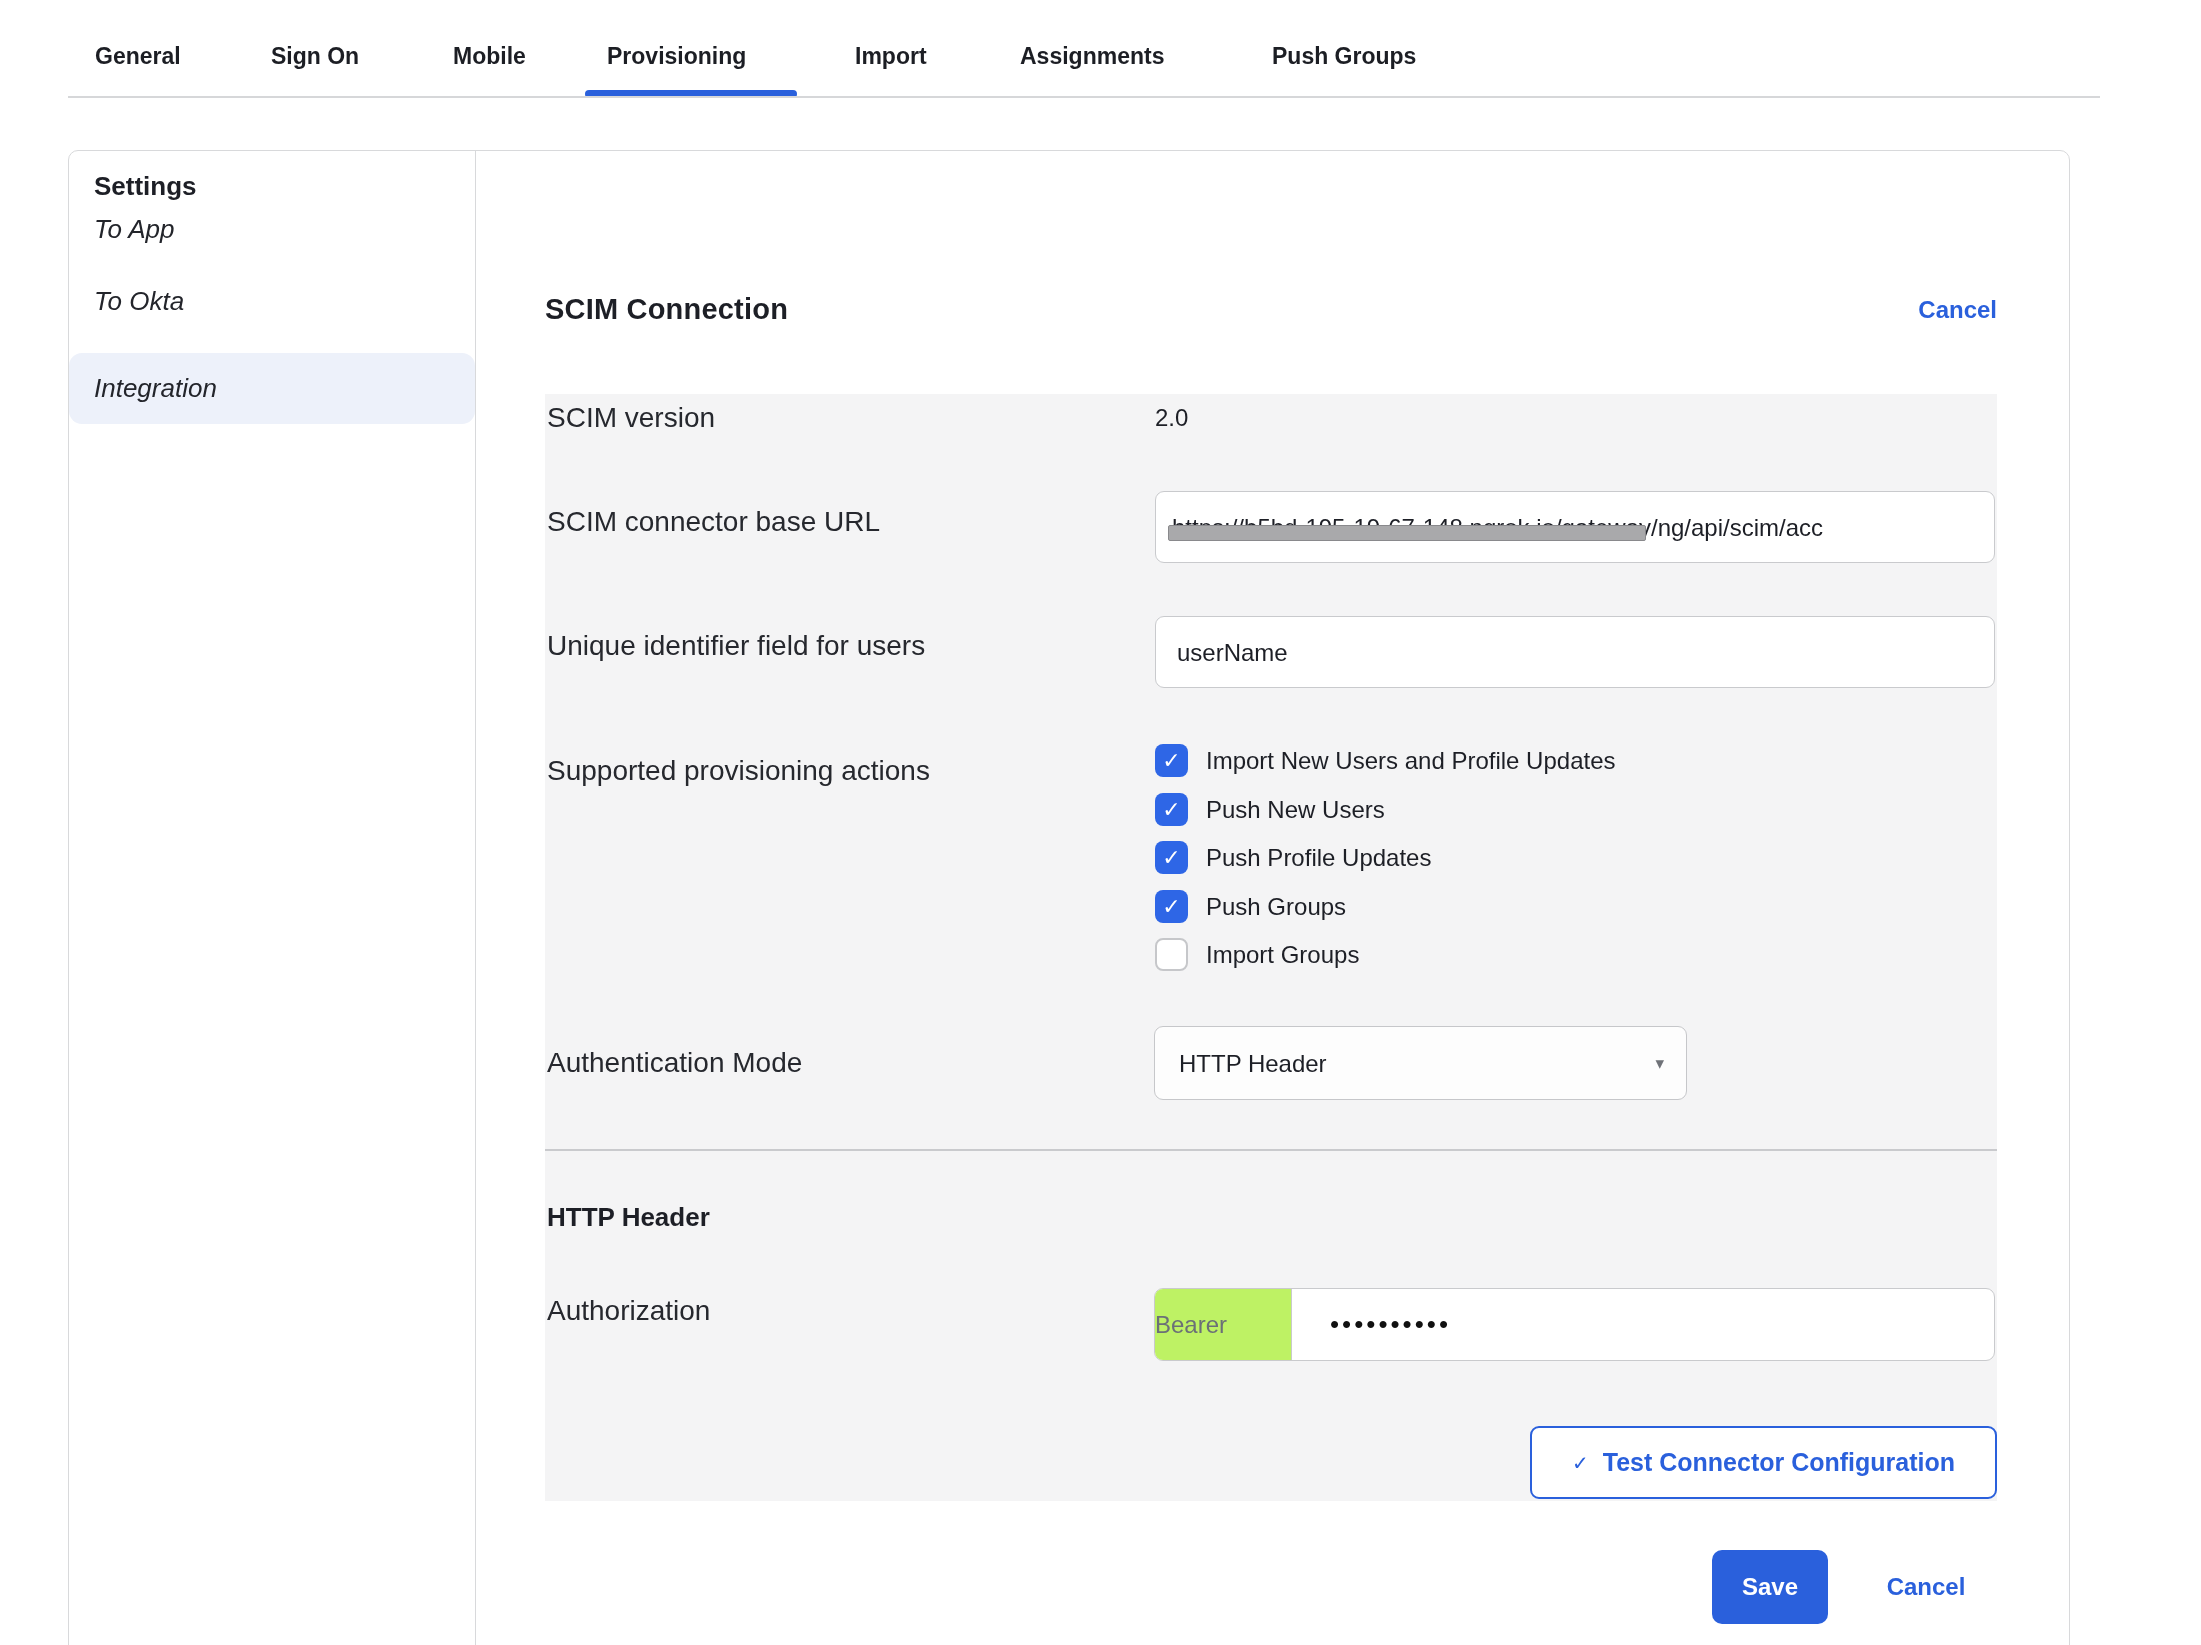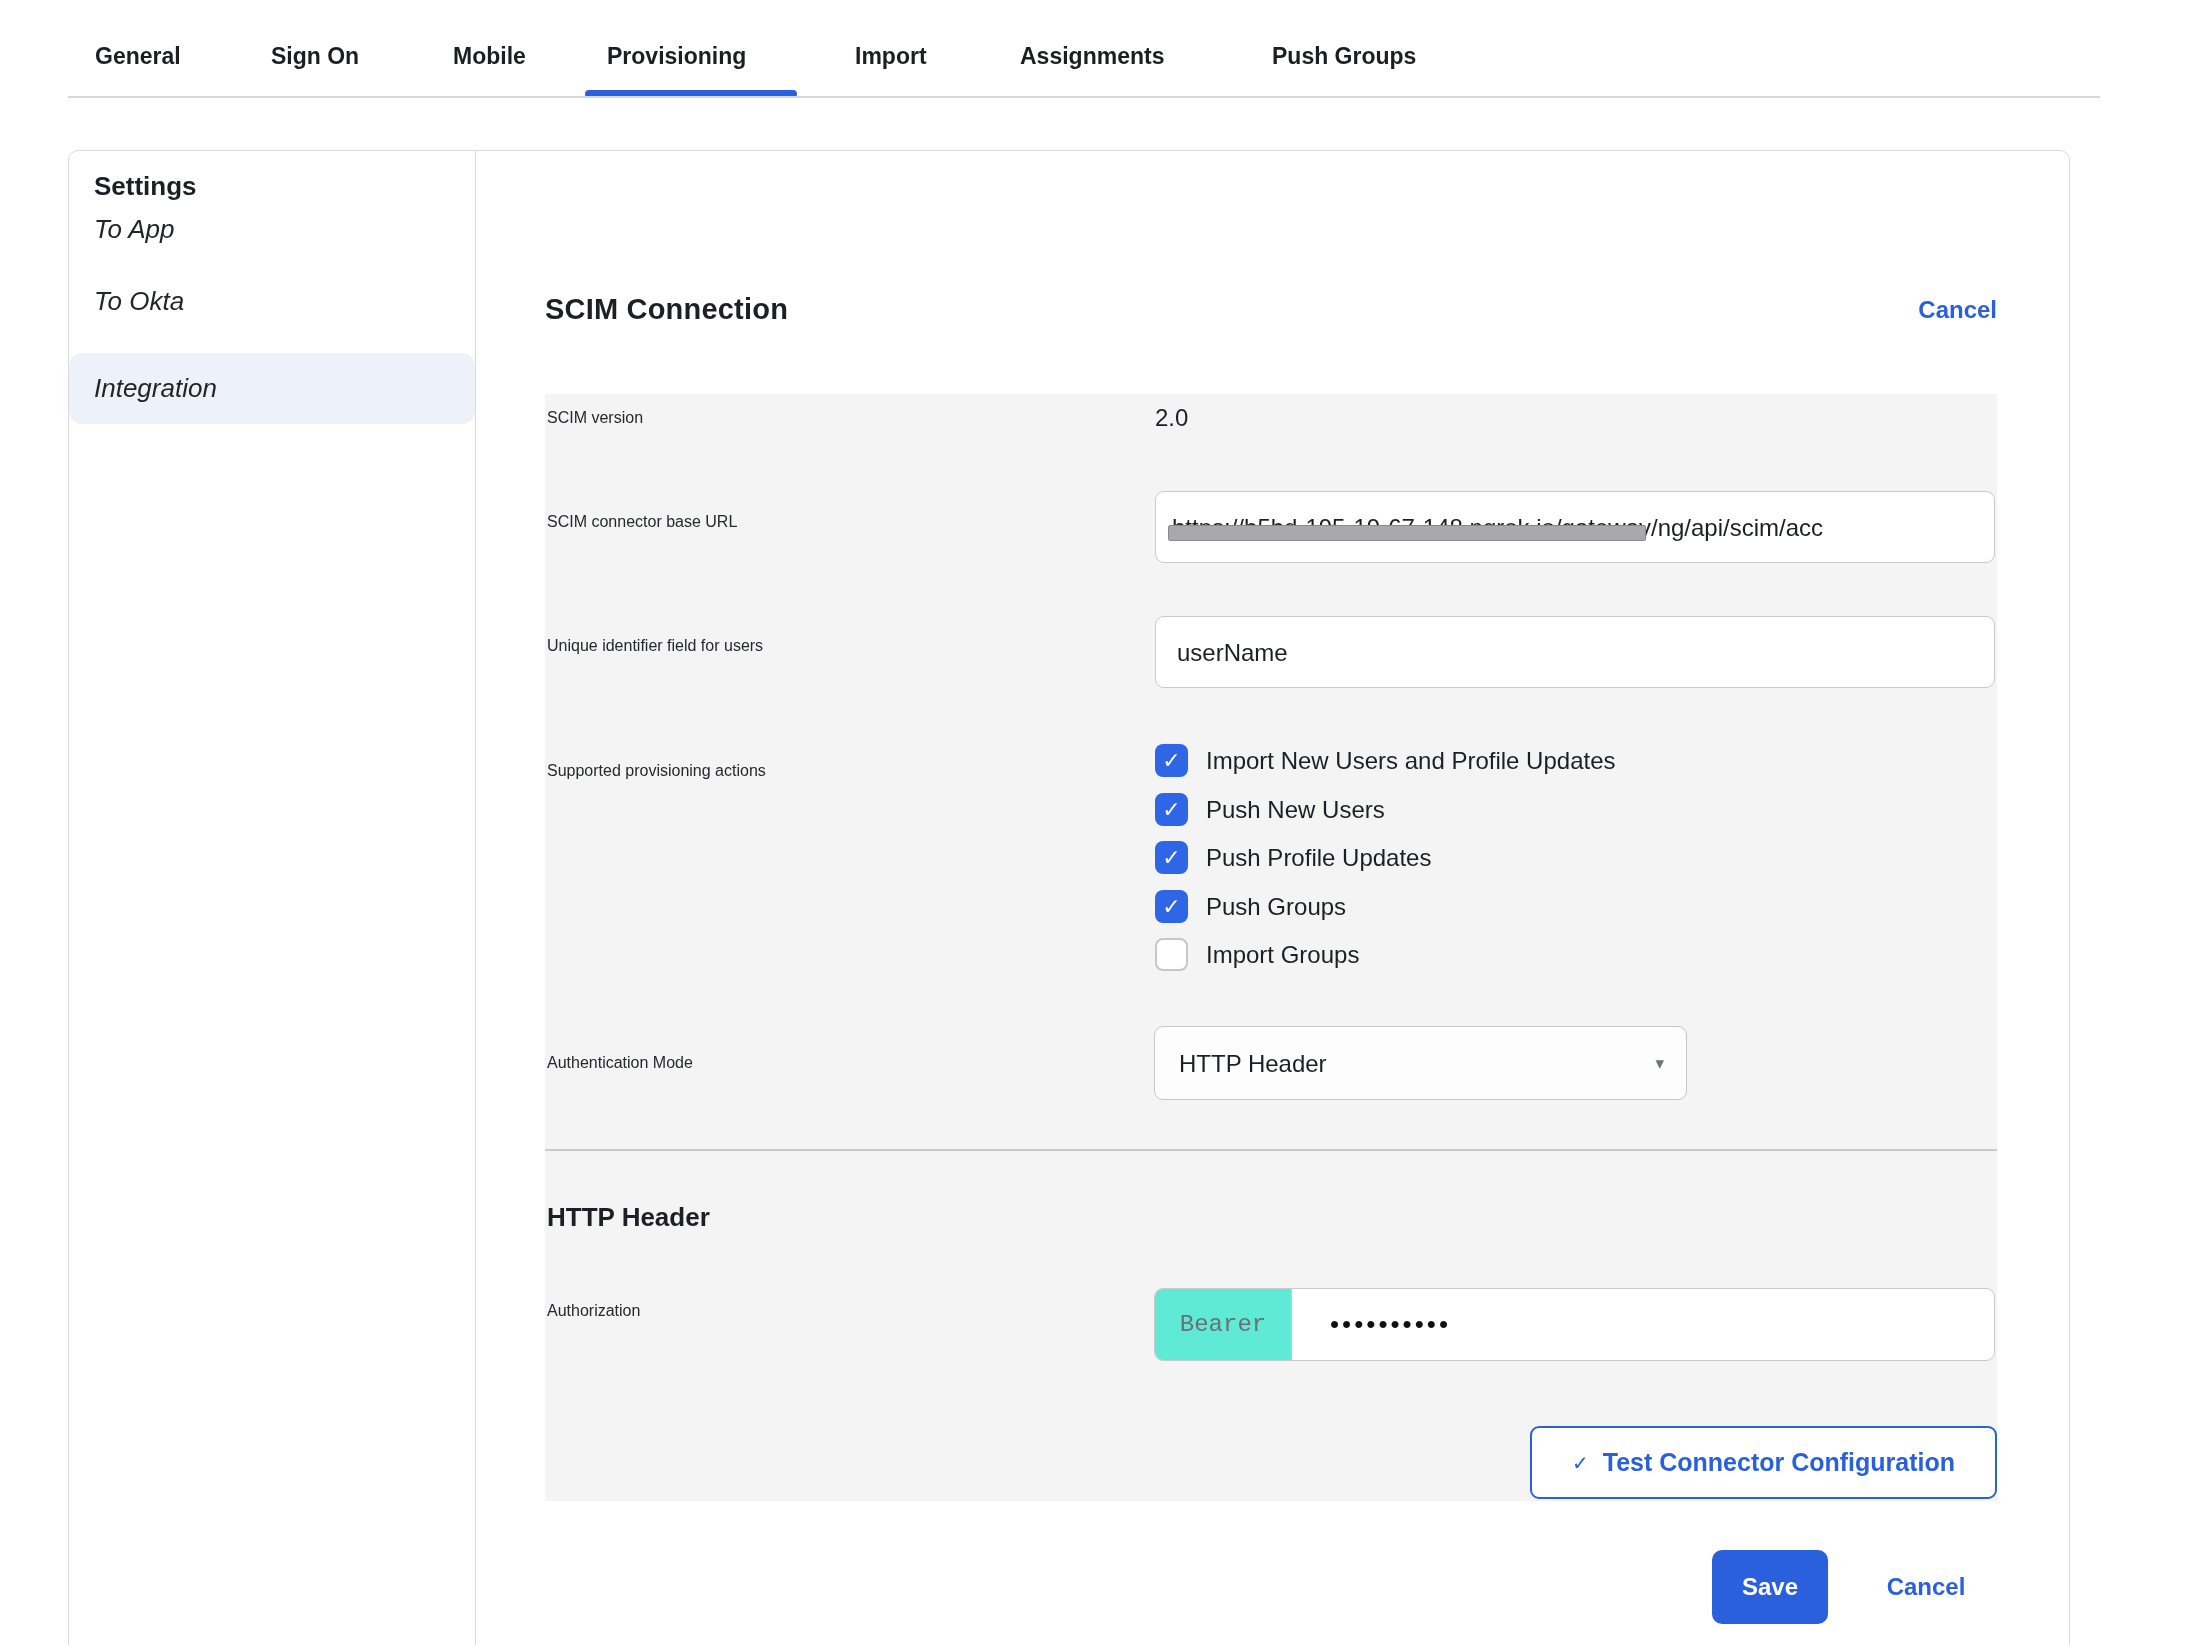--- a/index.html
+++ b/index.html
@@ -33,21 +33,21 @@
   .side-integration { top:202px; }
 
   
   .page-title { position:absolute; left:476px; top:138px; height:40px; line-height:40px;
          font-size:29px; font-weight:700; letter-spacing:.2px; }
   .cancel-top { position:absolute; right:72px; top:142px; height:34px; line-height:34px;
          font-size:24px; font-weight:700; color:#2a60dc; cursor:pointer; text-decoration:none; }
 
   
   .panel { position:absolute; left:476px; top:243px; width:1452px; height:1107px; background:#f4f4f5; }
-  .flabel { position:absolute; left:2px; height:32px; line-height:32px; font-size:16px; color:#26282e; white-space:nowrap;text-align:center; }
+  .flabel { position:absolute; left:2px; height:32px; line-height:32px; font-size:28px; color:#26282e; white-space:nowrap;text-align:center; }
   .fvalue { position:absolute; left:610px; height:32px; line-height:32px; font-size:24px; color:#1d1f26; }
 
   .input-box { position:absolute; left:610px; width:840px; height:72px; background:#fff;
          border:1.5px solid #c9cacd; border-radius:9px; overflow:hidden; }
   .input-text { position:absolute; left:16px; top:0; height:72px; line-height:72px;
          font-size:24px; color:#1d1f26; white-space:nowrap; }
   .redact-bar { position:absolute; left:12px; top:33px; width:478px; height:16px;
          background:#a9a9ab; border:1px solid #89898c; border-radius:2px; }
 
   .cb-row { position:absolute; left:610px; height:33px; }
@@ -61,23 +61,23 @@
          border:1.5px solid #c6c7ca; border-radius:9px; cursor:pointer; }
   .select-text { position:absolute; left:24px; top:0; height:74px; line-height:74px; font-size:24px; color:#1d1f26; }
   .select-caret { position:absolute; right:22px; top:0; height:74px; line-height:74px; font-size:17px; color:#6f7278; }
 
   .panel-divider { position:absolute; left:0; top:755px; width:1452px; height:2px; background:#c9cacd; }
   .section-title { position:absolute; left:2px; top:805px; height:36px; line-height:36px;
          font-size:26px; font-weight:700; color:#1d1f26; }
 
   .auth-group { position:absolute; left:609px; top:894px; width:841px; height:73px; background:#fff;
          border:1.5px solid #c9cacd; border-radius:9px; overflow:hidden; }
-  .auth-prefix { position:absolute; left:0; top:0; width:137px; height:73px; background:#5eead4;
-         border-right:1.5px solid #c9cacd; text-align:center; line-height:71px;
-         font-size:24px; color:#6b7077;font-family:Liberation Mono, monospace; }
+  .auth-prefix { position:absolute; left:0; top:0; width:137px; height:73px; background:#bef264;
+         border-right:1.5px solid #c9cacd; line-height:71px;
+         font-size:24px; color:#6b7077; }
   .auth-secret { position:absolute; left:137px; top:0; right:0; height:73px; line-height:71px;
          padding-left:38px; font-size:26px; letter-spacing:3px; color:#111; }
 
   .test-btn { position:absolute; left:985px; top:1032px; width:467px; height:73px; background:#fff;
          border:2.5px solid #2a60dc; border-radius:9px; color:#2a60dc; cursor:pointer;
          display:flex; align-items:center; justify-content:center; gap:14px;
          font-family:inherit; font-size:25px; font-weight:700; }
   .test-btn .chk { font-size:20px; font-weight:700; }
 
   .save-btn { position:absolute; left:1643px; top:1399px; width:116px; height:74px;

